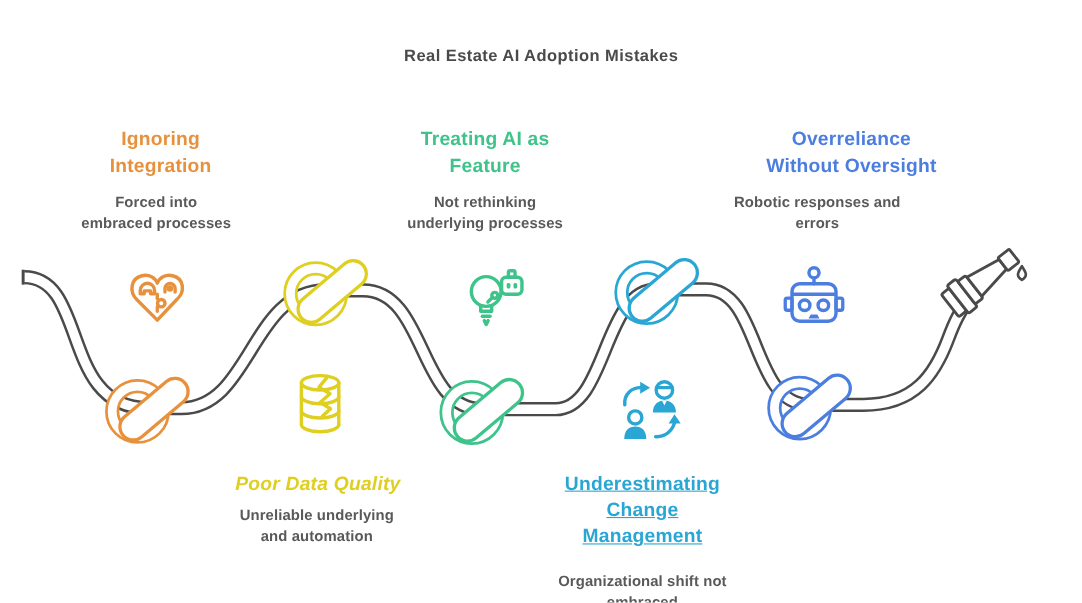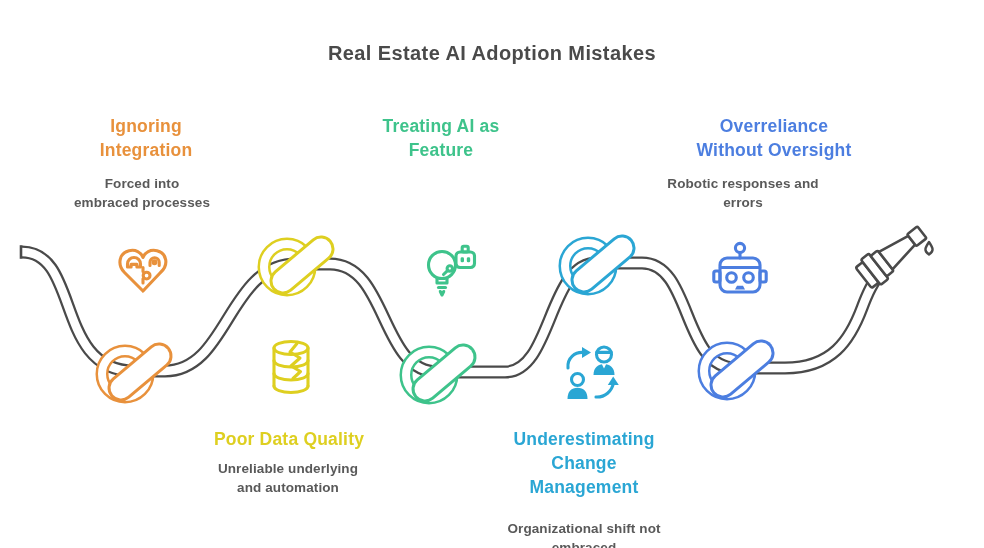--- a/index.html
+++ b/index.html
@@ -7,45 +7,46 @@
     position:relative;width:984px;height:548px;background:#ffffff;overflow:hidden;
     font-family:"Liberation Sans", sans-serif;
   }
   :root{
     --ink:#4A4A4A; --desc:#595959;
     --orange:#E8913C; --yellow:#DECF20; --green:#3EC38B; --cyan:#2AA6D4; --blue:#4C7EE0;
   }
   .abs{position:absolute;}
   .ctr{transform:translateX(-50%);text-align:center;}
   .title{
-    font-size:20px;font-weight:700;color:var(--ink);letter-spacing:.4px;white-space:nowrap;
+    font-size:15px;font-weight:700;color:var(--ink);letter-spacing:.4px;white-space:nowrap;
   }
   .heading{font-size:17.5px;font-weight:700;line-height:1.38;letter-spacing:.2px;}
   .desc{font-size:13.5px;font-weight:700;color:var(--desc);line-height:1.4;letter-spacing:.1px;}
-  .c-orange{color:var(--orange);} .c-yellow{color:var(--yellow);} .c-green{color:var(--green);}
-  .c-cyan{color:var(--cyan);} .c-blue{color:var(--blue);}
+  .c-orange{color:var(--orange);} .c-yellow{color:var(--yellow);font-style:italic;} .c-green{color:var(--green);}
+  .c-cyan{color:var(--cyan);text-decoration:underline;} .c-blue{color:var(--blue);}
   svg{display:block;}
   .tube-outer{fill:none;stroke:var(--ink);stroke-width:13;stroke-linejoin:round;}
   .tube-inner{fill:none;stroke:#fff;stroke-width:8.5;stroke-linejoin:round;}
   .nz{fill:#fff;stroke:var(--ink);stroke-width:2.6;stroke-linejoin:round;}
   .drop{fill:none;stroke:var(--ink);stroke-width:2.4;stroke-linejoin:round;}
   .ic{fill:none;stroke-width:3.1;stroke-linecap:round;stroke-linejoin:round;}
 </style>
 </head>
 <body>
 
 <div class="stage">
 
   <div class="abs ctr title" style="left:492px;top:42px;">Real Estate AI Adoption Mistakes</div>
 
   <div class="abs ctr heading c-green" style="left:441px;top:114px;width:150px;">Treating AI as Feature</div>
   <div class="abs ctr heading c-orange" style="left:146px;top:114px;width:122px;">Ignoring Integration</div>
   <div class="abs ctr heading c-blue" style="left:745px;top:114px;width:162px;margin-left:29px;">Overreliance Without Oversight</div>
 
   <div class="abs ctr desc" style="left:142px;top:175px;width:142px;">Forced into embraced processes</div>
+  <div class="abs ctr desc" style="left:441px;top:175px;width:152px;">Not rethinking underlying processes</div>
   <div class="abs ctr desc" style="left:743px;top:175px;width:166px;">Robotic responses and errors</div>
 
   <div class="abs ctr heading c-yellow" style="left:289px;top:427px;width:220px;">Poor Data Quality</div>
   <div class="abs ctr heading c-cyan" style="left:584px;top:427px;width:160px;">Underestimating Change Management</div>
 
   <div class="abs ctr desc" style="left:288px;top:460px;width:162px;">Unreliable underlying and automation</div>
   <div class="abs ctr desc" style="left:584px;top:508px;width:182px;margin-top:12px;">Organizational shift not embraced</div>
 
   <svg class="abs" style="left:0;top:0;" width="984" height="548" viewBox="0 0 984 548">
     <g>

